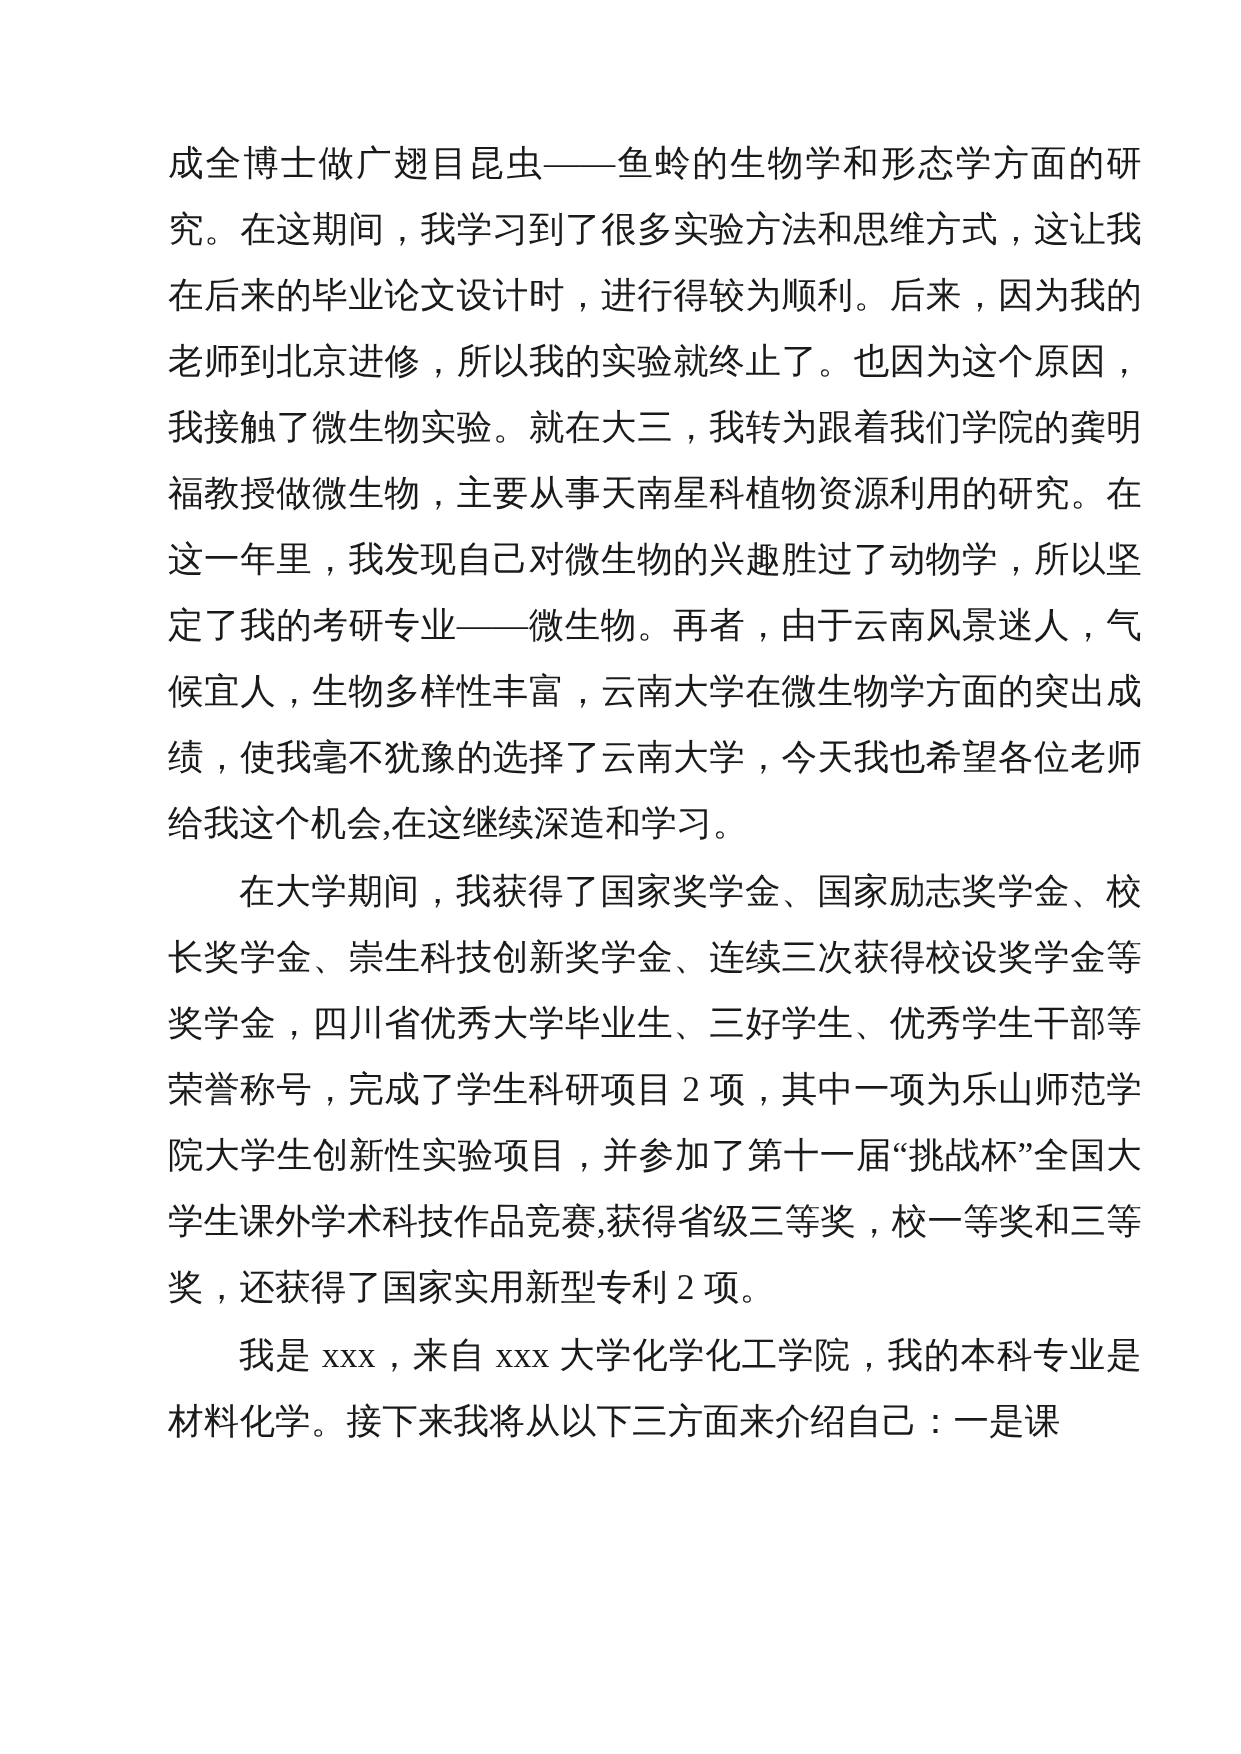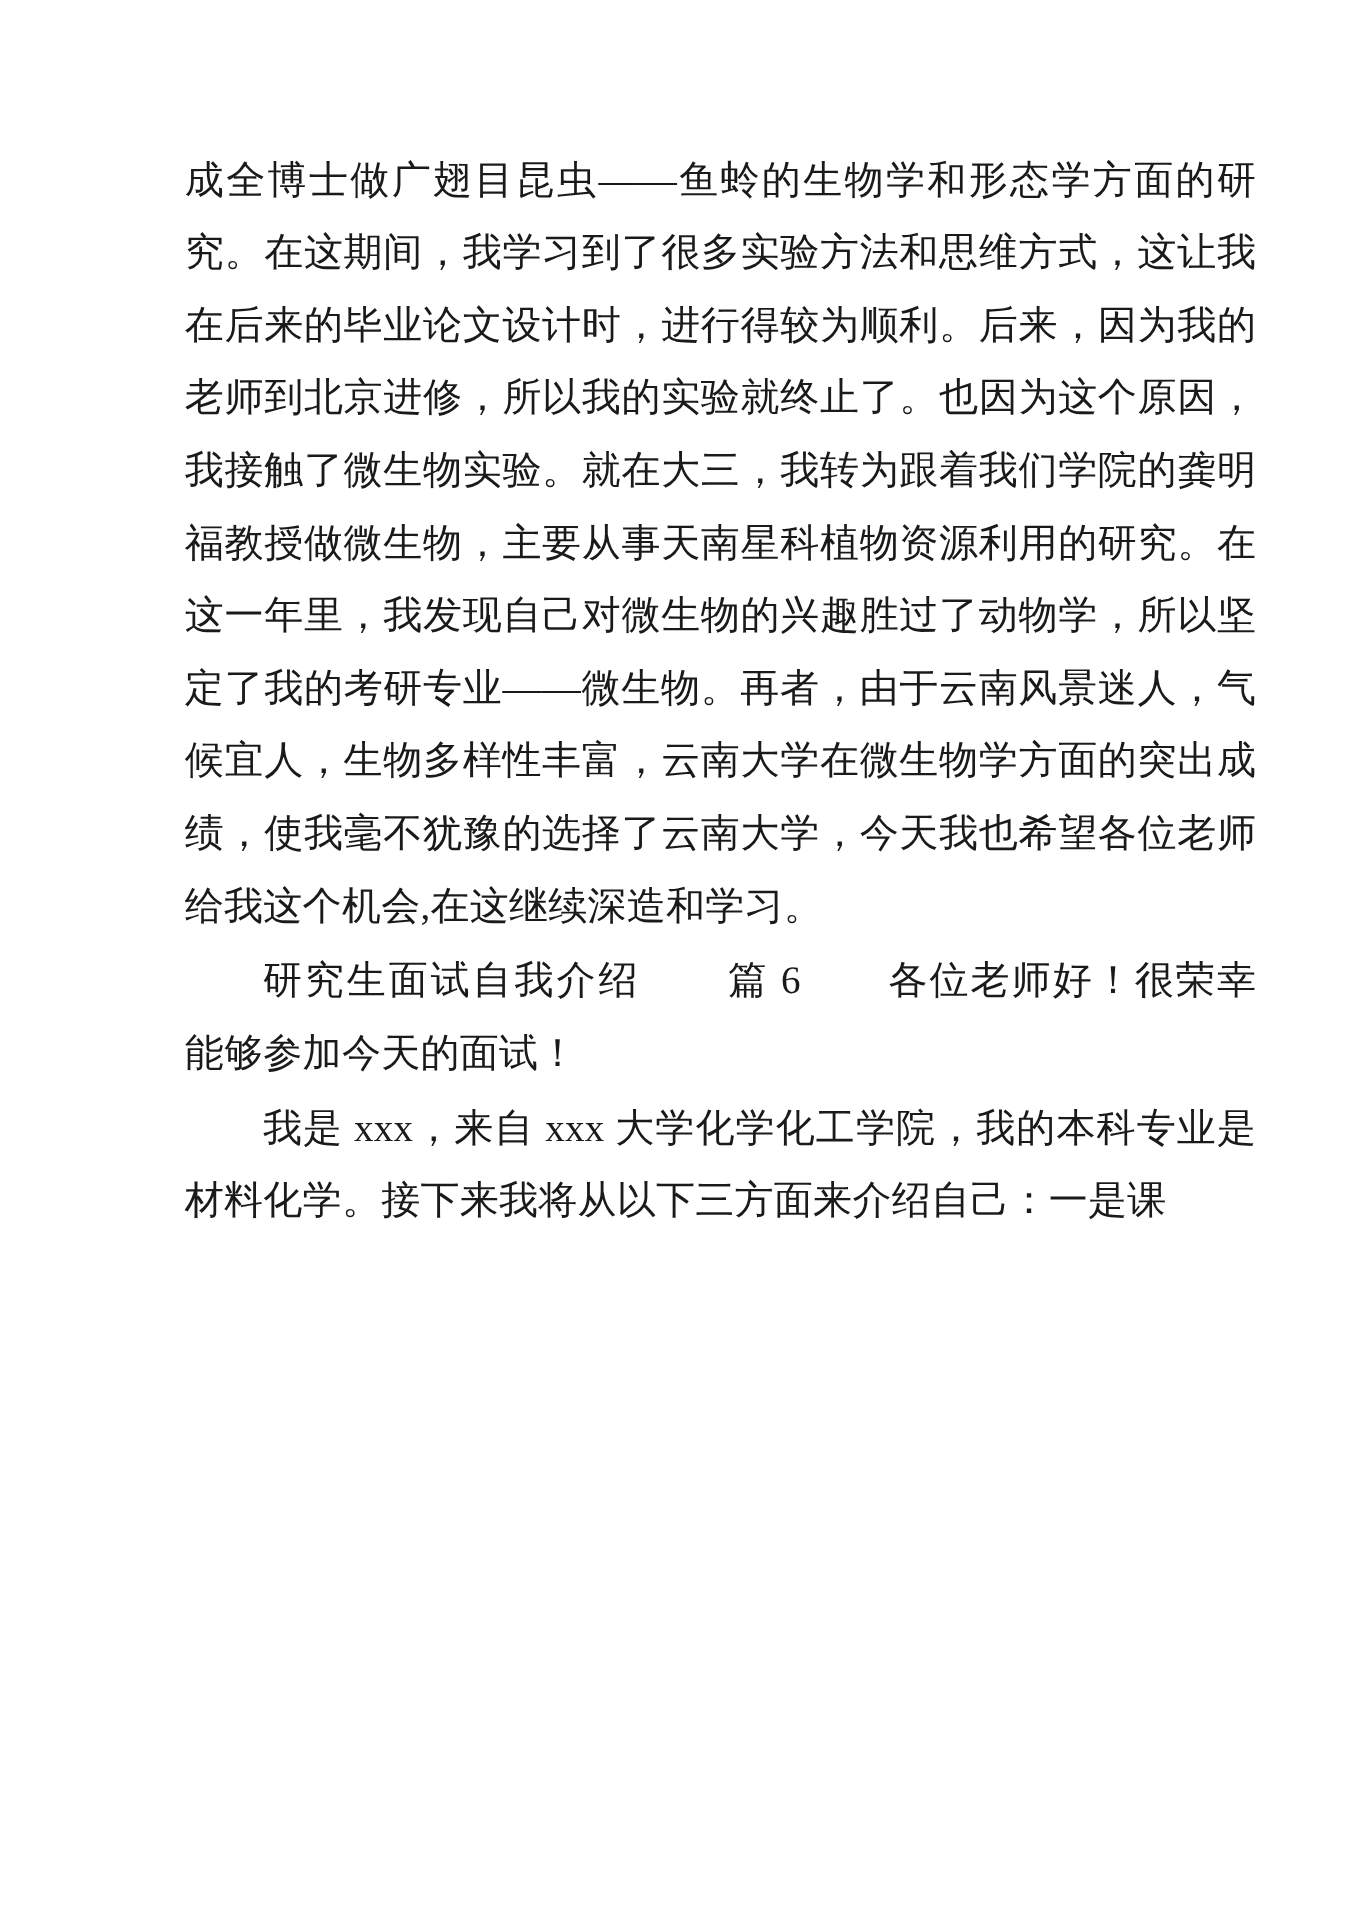--- a/index.html
+++ b/index.html
@@ -49,22 +49,20 @@
   }
 </style>
 </head>
 <body>
 
 <div class="page">
   <div class="doc-body">
 
     <p class="para">成全博士做广翅目昆虫——鱼蛉的生物学和形态学方面的研究。在这期间，我学习到了很多实验方法和思维方式，这让我在后来的毕业论文设计时，进行得较为顺利。后来，因为我的老师到北京进修，所以我的实验就终止了。也因为这个原因，我接触了微生物实验。就在大三，我转为跟着我们学院的龚明福教授做微生物，主要从事天南星科植物资源利用的研究。在这一年里，我发现自己对微生物的兴趣胜过了动物学，所以坚定了我的考研专业——微生物。再者，由于云南风景迷人，气候宜人，生物多样性丰富，云南大学在微生物学方面的突出成绩，使我毫不犹豫的选择了云南大学，今天我也希望各位老师给我这个机会,在这继续深造和学习。</p>
 
+    <p class="para indent">在大学期间，我获得了国家奖学金、国家励志奖学金、校长奖学金、崇生科技创新奖学金、连续三次获得校设奖学金等奖学金，四川省优秀大学毕业生、三好学生、优秀学生干部等荣誉称号，完成了学生科研项目 2 项，其中一项为乐山师范学院大学生创新性实验项目，并参加了第十一届“挑战杯”全国大学生课外学术科技作品竞赛,获得省级三等奖，校一等奖和三等奖，还获得了国家实用新型专利 2 项。</p>
 
 
-    <p class="heading-para">
-      <span class="heading-label">研究生面试自我介绍</span><span class="gap"></span><span>篇 6</span><span class="gap"></span><span>各位老师好！很荣幸能够参加今天的面试！</span>
-    </p>
 
     <p class="para indent">我是 xxx，来自 xxx 大学化学化工学院，我的本科专业是材料化学。接下来我将从以下三方面来介绍自己：一是课</p>
 
   </div>
 </div>
 
 </body></html>

